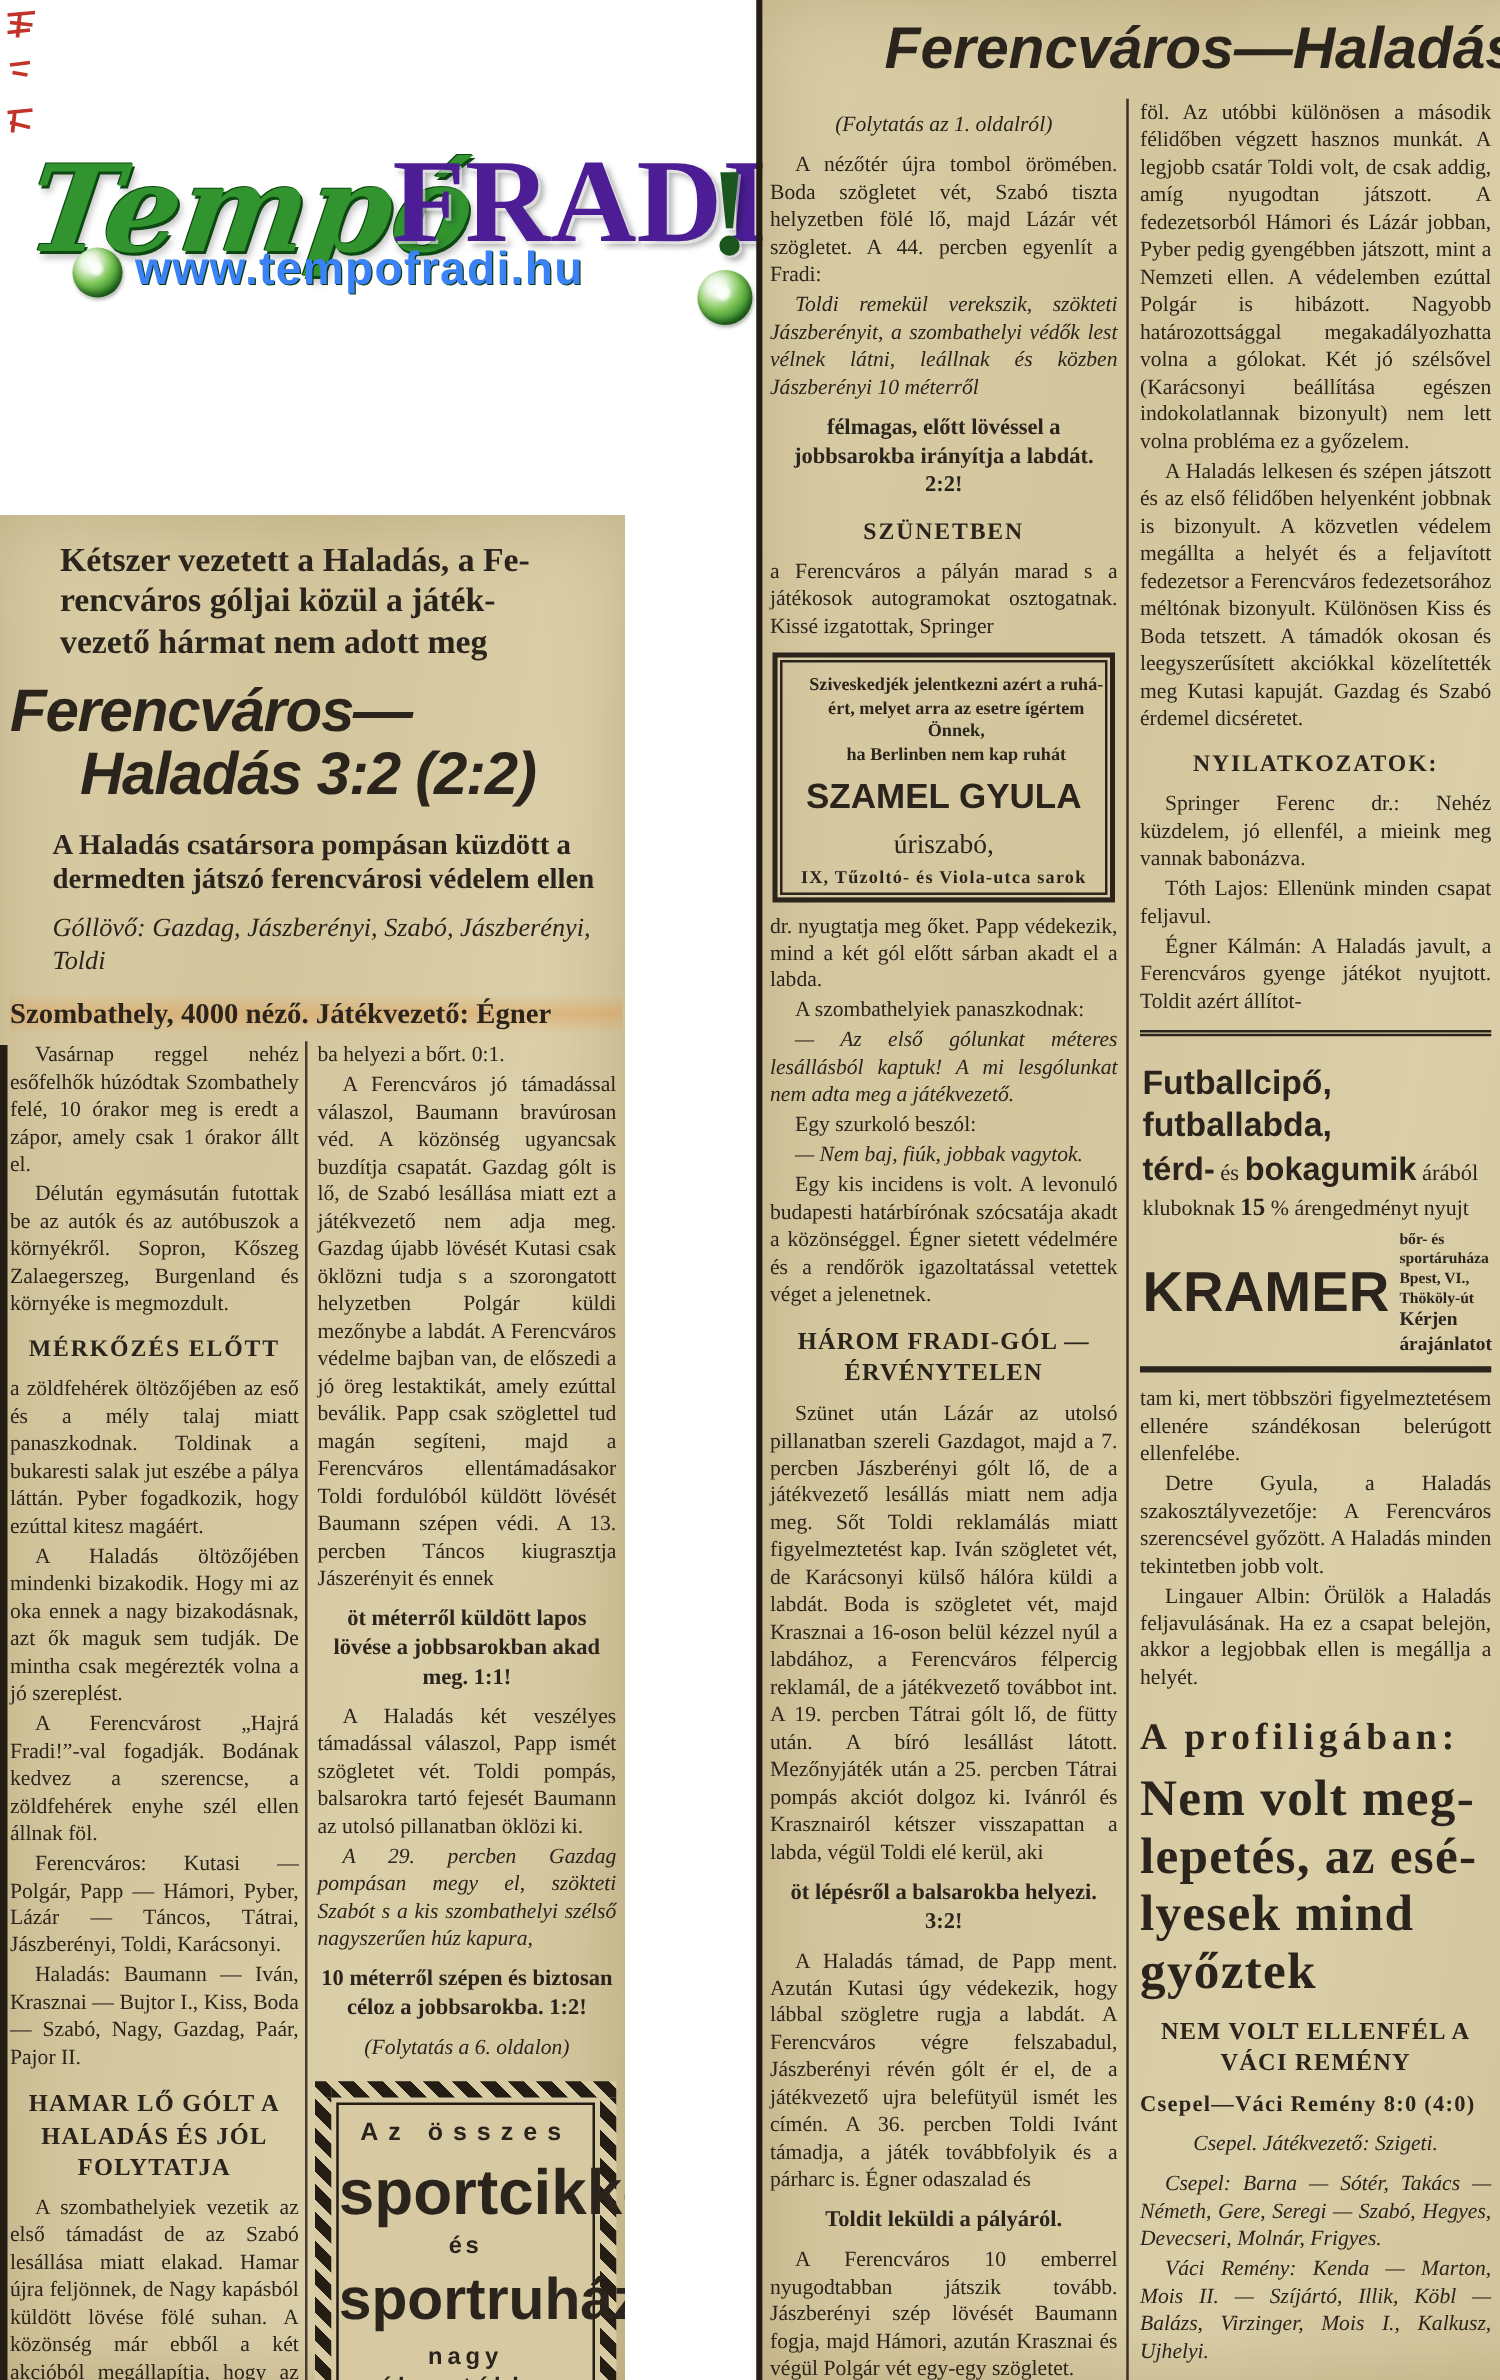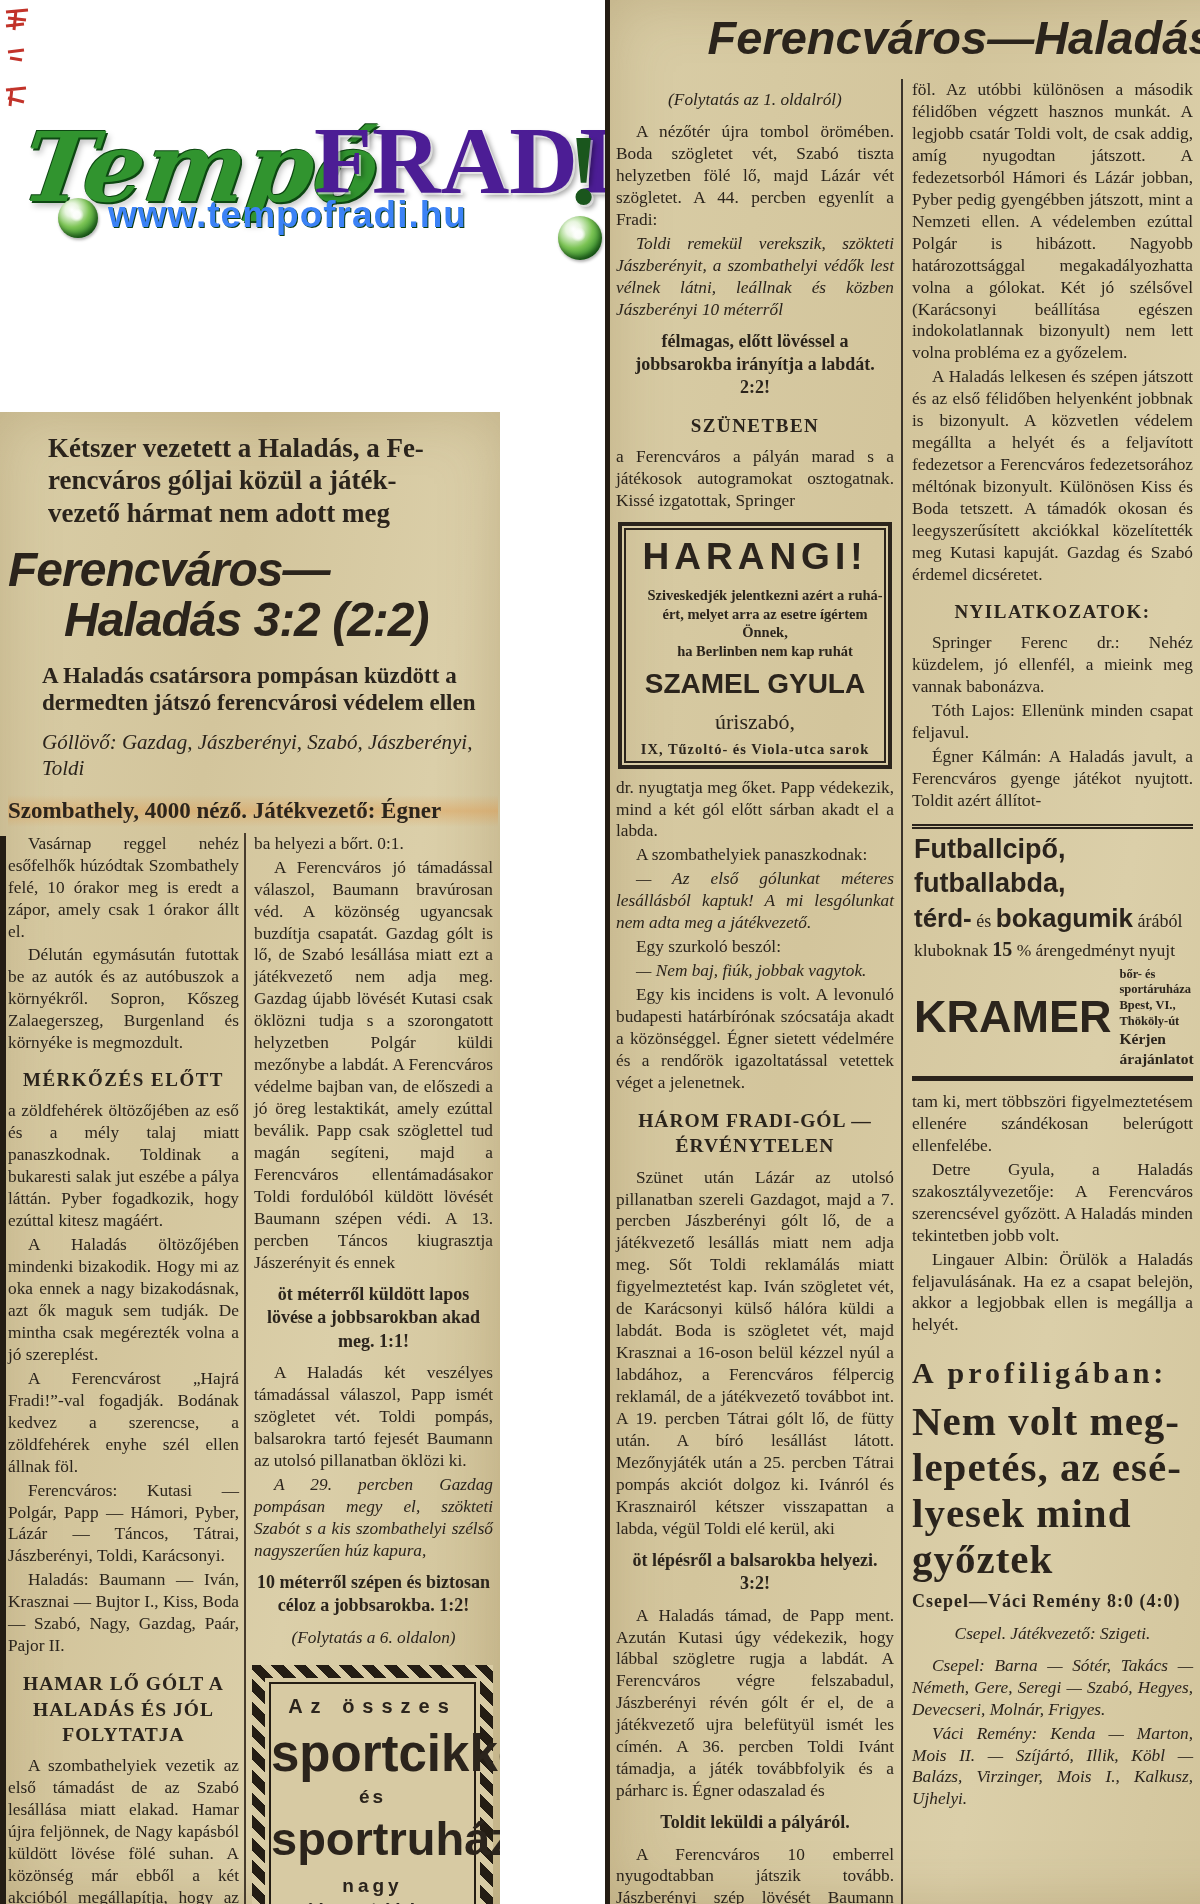--- a/index.html
+++ b/index.html
@@ -76,21 +76,21 @@
   
   .harangi{border:4px solid #2b241c;box-shadow:inset 0 0 0 2px #d8cba4,inset 0 0 0 4px #2b241c;
            padding:8px 4px 6px;text-align:center;margin:10px 2px 8px;}
   .harangi-title{font-family:"Liberation Sans",sans-serif;font-weight:bold;font-size:37px;letter-spacing:5px;}
   .harangi-small{font-size:14.5px;font-weight:bold;line-height:1.3;margin-top:5px;white-space:pre-line;padding-left:20px;}
   .harangi-name{font-family:"Liberation Sans",sans-serif;font-weight:bold;font-size:28px;margin-top:5px;}
   .harangi-name .sfx{font-family:"Liberation Serif",serif;font-weight:normal;font-size:22px;}
   .harangi-addr{font-size:14.5px;font-weight:bold;letter-spacing:1px;margin-top:3px;}
 
   
-  .kramer{margin:12px 0 10px;padding:3px 2px 8px;border-top:5px double #2b241c;border-bottom:5px solid #2b241c;}
+  .kramer{margin:12px 0 10px;padding:20px 2px 8px;border-top:5px double #2b241c;border-bottom:5px solid #2b241c;}
   .k1{font-family:"Liberation Sans",sans-serif;font-weight:bold;font-size:27px;letter-spacing:0;}
   .k2{font-family:"Liberation Sans",sans-serif;font-size:18px;margin-top:2px;}
   .k2 .kb{font-weight:bold;font-size:26px;}
   .k2 .kr{font-family:"Liberation Serif",serif;font-size:18px;}
   .k3{font-size:17.5px;margin-top:2px;}
   .k3 .kn{font-weight:bold;font-size:20px;}
   .kbrand-row{display:flex;align-items:center;margin-top:4px;}
   .kbrand{font-family:"Liberation Sans",sans-serif;font-weight:bold;font-size:45px;line-height:.95;}
   .kright{margin-left:8px;font-size:12.5px;font-weight:bold;line-height:1.25;position:relative;padding-right:26px;}
   .kright .offer{font-weight:bold;font-size:15.5px;}
@@ -182,21 +182,20 @@
       <div>
           <div class="blk blk-ci">(Folytatás az 1. oldalról)</div>
           <div class="blk blk-p">A nézőtér újra tombol örömében. Boda szögletet vét, Szabó tiszta helyzetben fölé lő, majd Lázár vét szögletet. A 44. percben egyenlít a Fradi:</div>
           <div class="blk blk-pi">Toldi remekül verekszik, szökteti Jászberényit, a szombathelyi védők lest vélnek látni, leállnak és közben Jászberényi 10 méterről</div>
           <div class="blk blk-score">félmagas, előtt lövéssel a jobbsarokba irányítja a labdát. 2:2!</div>
           <div class="blk blk-h">SZÜNETBEN</div>
           <div class="blk blk-lead">a Ferencváros a pályán marad s a játékosok autogramokat osztogatnak. Kissé izgatottak, Springer</div>
         </div>
 
       <div class="harangi">
-        <div class="harangi-title">HARANGI!</div>
         <div class="harangi-small">Sziveskedjék jelentkezni azért a ruhá-
 ért, melyet arra az esetre ígértem Önnek,
 ha Berlinben nem kap ruhát</div>
         <div class="harangi-name">
           <span>SZAMEL GYULA</span><span class="sfx"> úriszabó,</span>
         </div>
         <div class="harangi-addr">IX, Tűzoltó- és Viola-utca sarok</div>
       </div>
       <div>
           <div class="blk blk-lead">dr. nyugtatja meg őket. Papp védekezik, mind a két gól előtt sárban akadt el a labda.</div>
@@ -243,20 +242,21 @@
       </div>
       <div>
           <div class="blk blk-lead">tam ki, mert többszöri figyelmeztetésem ellenére szándékosan belerúgott ellenfelébe.</div>
           <div class="blk blk-p">Detre Gyula, a Haladás szakosztályvezetője: A Ferencváros szerencsével győzött. A Haladás minden tekintetben jobb volt.</div>
           <div class="blk blk-p">Lingauer Albin: Örülök a Haladás feljavulásának. Ha ez a csapat belejön, akkor a legjobbak ellen is megállja a helyét.</div>
           <div class="blk blk-kicker2">A profiligában:</div>
           <div class="blk blk-big">Nem volt meg-</div>
           <div class="blk blk-big">lepetés, az esé-</div>
           <div class="blk blk-big">lyesek mind</div>
           <div class="blk blk-big">győztek</div>
+          <div class="blk blk-h2">NEM VOLT ELLENFÉL A VÁCI REMÉNY</div>
           <div class="blk blk-bold">Csepel—Váci Remény 8:0 (4:0)</div>
           <div class="blk blk-ci">Csepel. Játékvezető: Szigeti.</div>
           <div class="blk blk-pi">Csepel: Barna — Sótér, Takács — Németh, Gere, Seregi — Szabó, Hegyes, Devecseri, Molnár, Frigyes.</div>
           <div class="blk blk-pi">Váci Remény: Kenda — Marton, Mois II. — Szíjártó, Illik, Köbl — Balázs, Virzinger, Mois I., Kalkusz, Ujhelyi.</div>
         </div>
     </div>
   </div>
 </div>
 
 </body></html>

